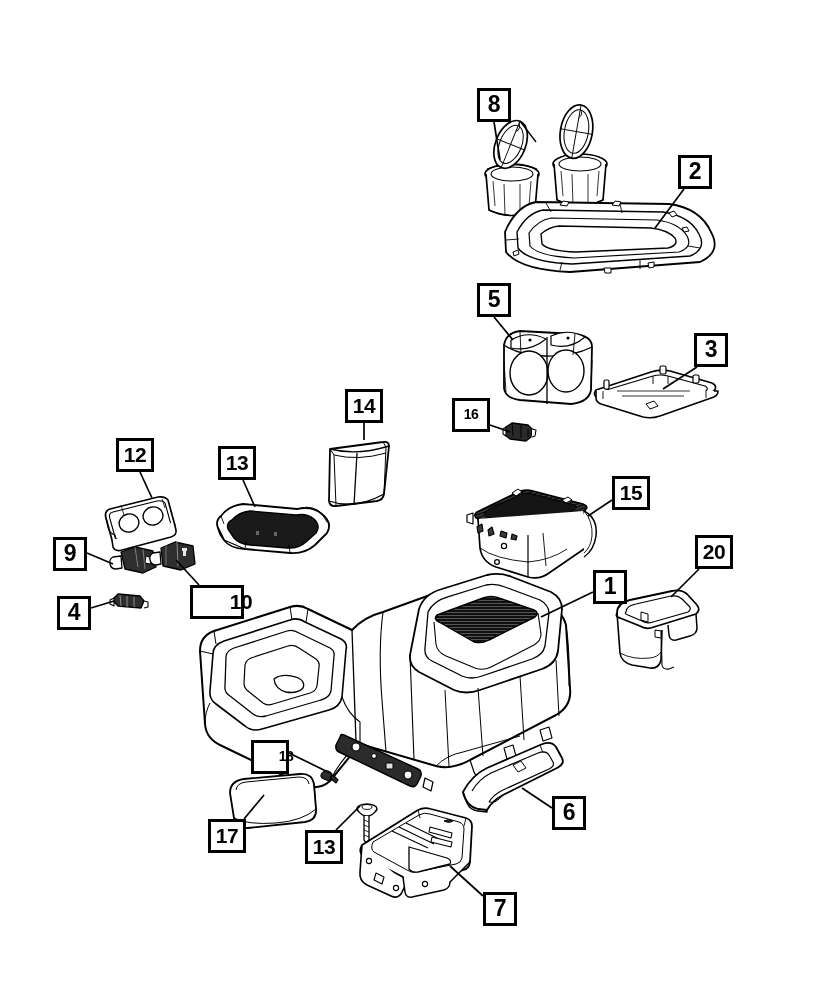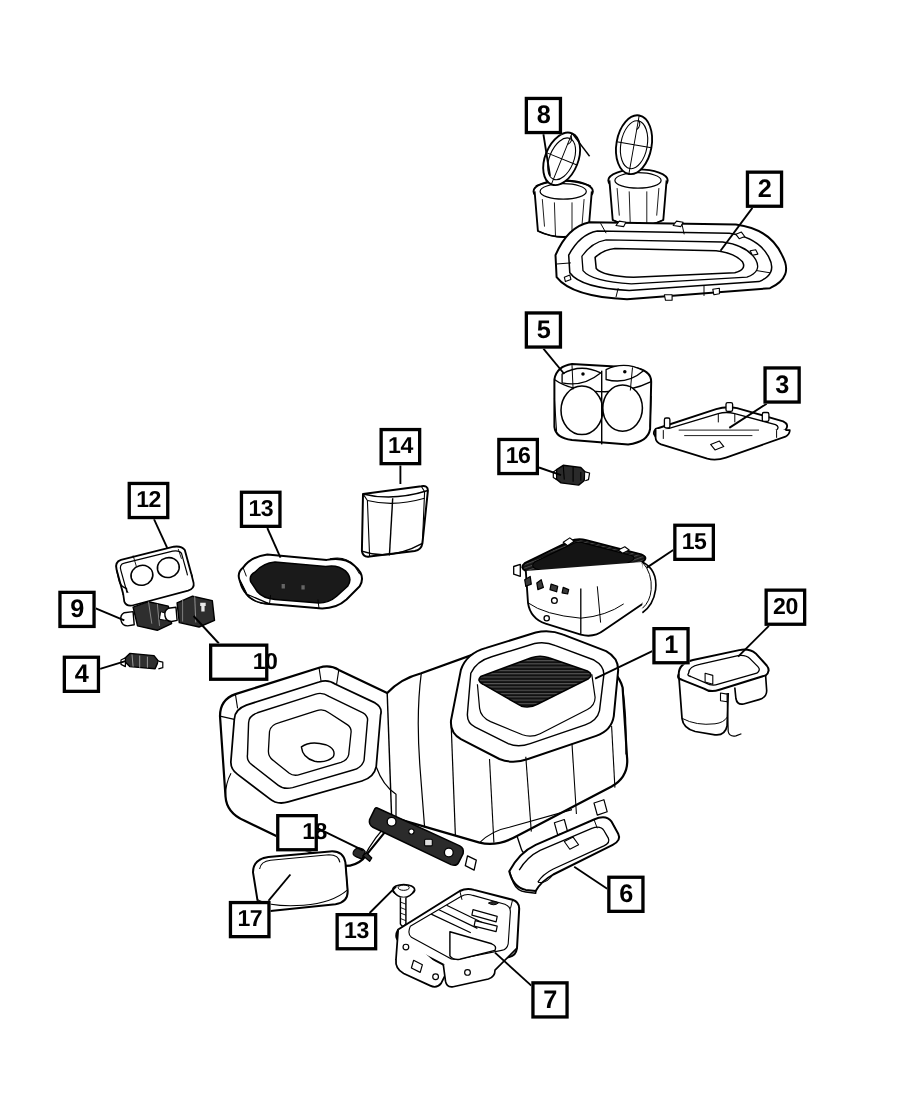--- a/index.html
+++ b/index.html
@@ -405,26 +405,26 @@
       </div>
       <div class="callout" style="left: 218px; top: 446px; width: 38px; height: 34px; font-size: 21px; align-items: center;">
         <span>13</span>
       </div>
       <div class="callout" style="left: 345px; top: 389px; width: 38px; height: 34px; font-size: 21px;">
         <span>14</span>
       </div>
       <div class="callout" style="left: 612px; top: 476px; width: 38px; height: 34px; font-size: 21px;">
         <span>15</span>
       </div>
-      <div class="callout" style="left: 452px; top: 398px; width: 38px; height: 34px; font-size: 21px;">
+      <div class="callout" style="left: 452px; top: 398px; width: 38px; height: 34px; font-size: 14px;">
         <span>16</span>
       </div>
       <div class="callout" style="left: 208px; top: 819px; width: 38px; height: 34px; font-size: 21px;">
         <span>17</span>
       </div>
-      <div class="callout" style="left: 251px; top: 740px; width: 38px; height: 34px; font-size: 21px; padding-left: 32px;">
+      <div class="callout" style="left: 251px; top: 740px; width: 38px; height: 34px; font-size: 14px; padding-left: 32px;">
         <span>18</span>
       </div>
       <div class="callout" style="left: 695px; top: 535px; width: 38px; height: 34px; font-size: 21px;">
         <span>20</span>
       </div>
     </div>
 </div>
 
 </body></html>

